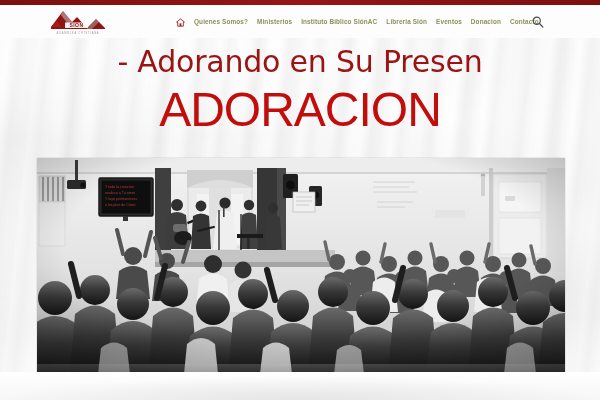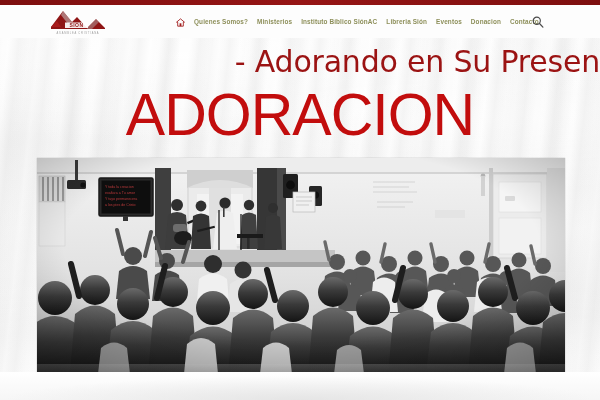--- a/index.html
+++ b/index.html
@@ -135,39 +135,39 @@
         rgba(255,255,255,0) 44px);
     opacity:.4;
   }
 
   
   #hero-headline {
     position: absolute;
     top: 8px;
     left: 0;
     width: 600px;
-    text-align: right;
+    text-align: center;
     font-size: 30px;
     line-height: 1.05;
     color: #9b1313;
     font-family: "DejaVu Sans", sans-serif;
     font-weight: normal;
     letter-spacing: -.2px;
     z-index: 12;
     white-space: nowrap;
   }
 
   
   #hero-bigword {
     position: absolute;
     top: 48px;
     left: 0;
     width: 600px;
     text-align: center;
-    font-size: 59px;
+    font-size: 48px;
     line-height: 1;
     color: #c20d0d;
     font-family: "Liberation Sans", sans-serif;
     font-weight: normal;
     letter-spacing: -1px;
     z-index: 12;
     white-space: nowrap;
   }
 
   

